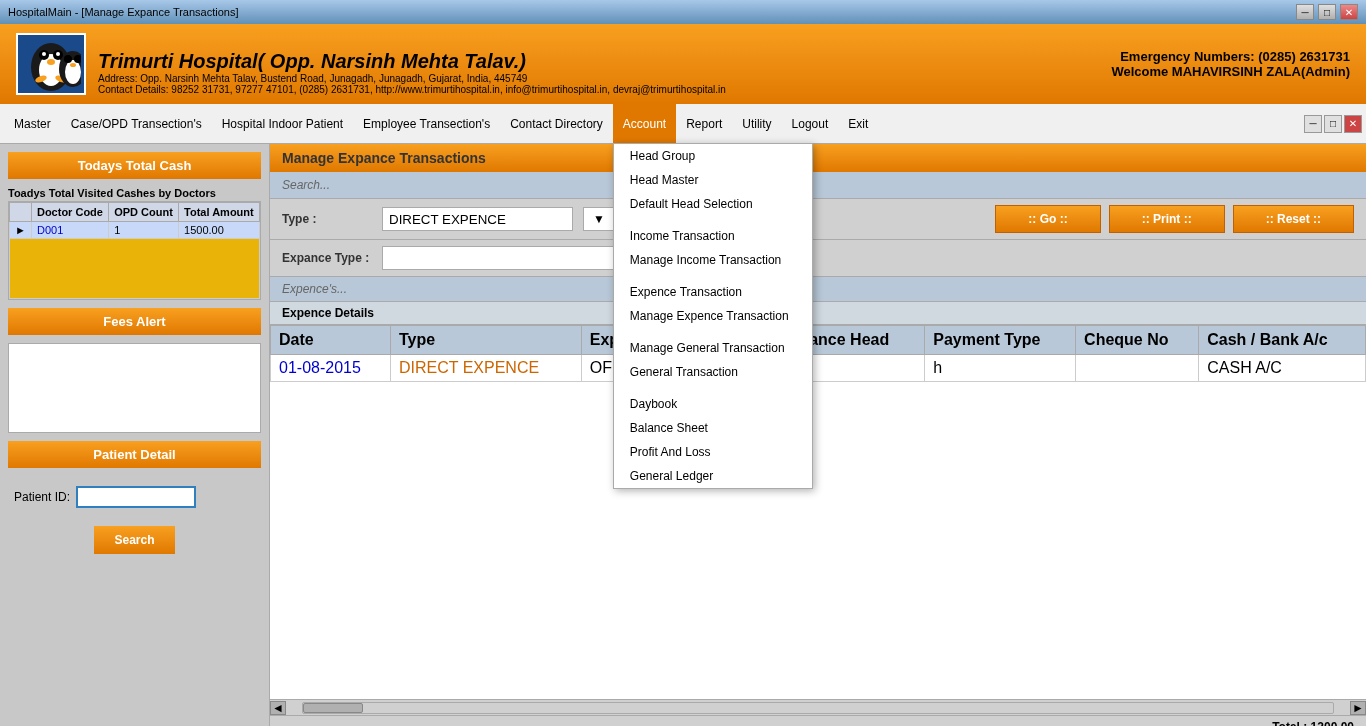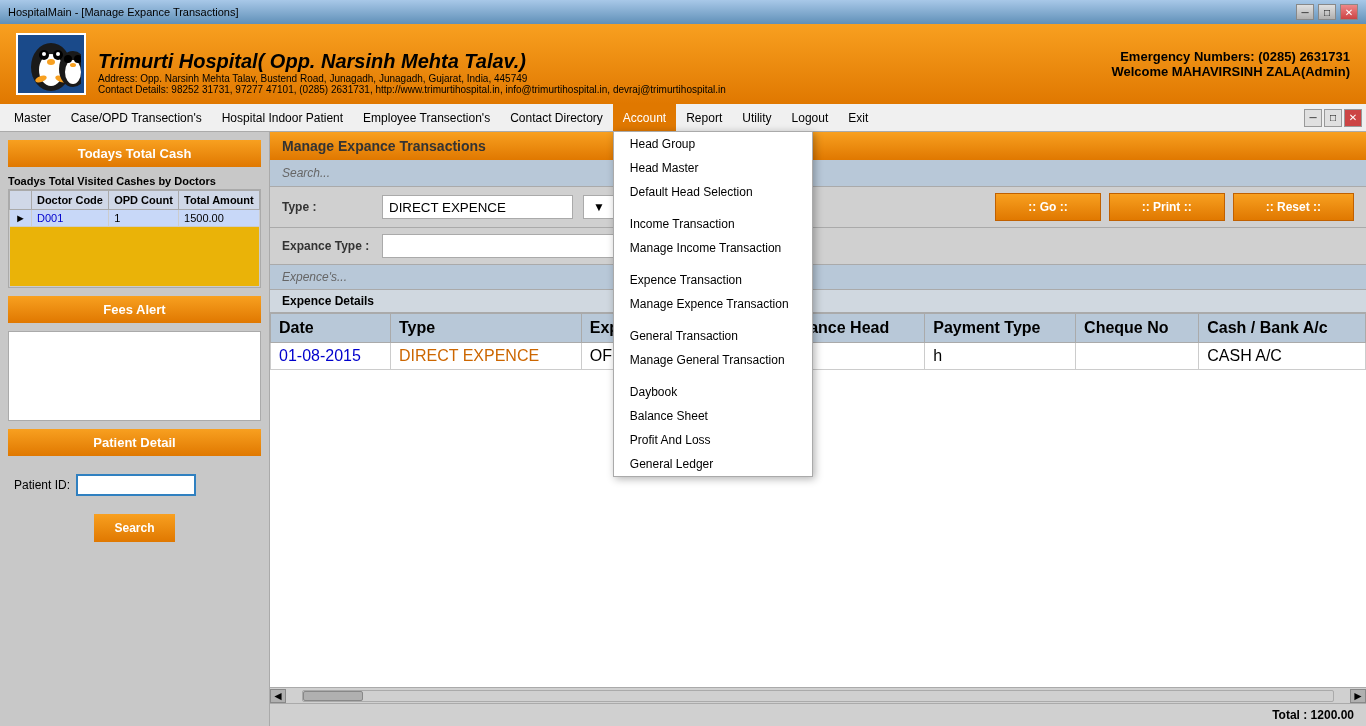--- a/index.html
+++ b/index.html
@@ -50,21 +50,21 @@
     .header-right { text-align: right; color: #000; font-size: 12px; }
     .header-emergency { font-weight: bold; font-size: 13px; }
     .header-welcome { font-size: 13px; font-weight: bold; }
 
     
     .menu-bar {
       background: #f0f0f0;
       border-bottom: 1px solid #aaa;
       display: flex;
       align-items: center;
-      height: 28px;
+      height: 40px;
       padding: 0 4px;
       justify-content: space-between;
     }
     .menu-items { display: flex; align-items: center; height: 100%; }
     .menu-item {
       padding: 2px 10px;
       cursor: pointer;
       height: 100%;
       display: flex;
       align-items: center;
@@ -364,22 +364,22 @@
         <div class="dropdown-item">Head Group</div>
         <div class="dropdown-item">Head Master</div>
         <div class="dropdown-item">Default Head Selection</div>
         <div class="dropdown-separator"></div>
         <div class="dropdown-item">Income Transaction</div>
         <div class="dropdown-item">Manage Income Transaction</div>
         <div class="dropdown-separator"></div>
         <div class="dropdown-item">Expence Transaction</div>
         <div class="dropdown-item">Manage Expence Transaction</div>
         <div class="dropdown-separator"></div>
+        <div class="dropdown-item">Manage General Transaction</div>
         <div class="dropdown-item">General Transaction</div>
-        <div class="dropdown-item">Manage General Transaction</div>
         <div class="dropdown-separator"></div>
         <div class="dropdown-item">Daybook</div>
         <div class="dropdown-item">Balance Sheet</div>
         <div class="dropdown-item">Profit And Loss</div>
         <div class="dropdown-item">General Ledger</div>
       </div>
     </div>
     <div class="menu-item">Report</div>
     <div class="menu-item">Utility</div>
     <div class="menu-item">Logout</div>

